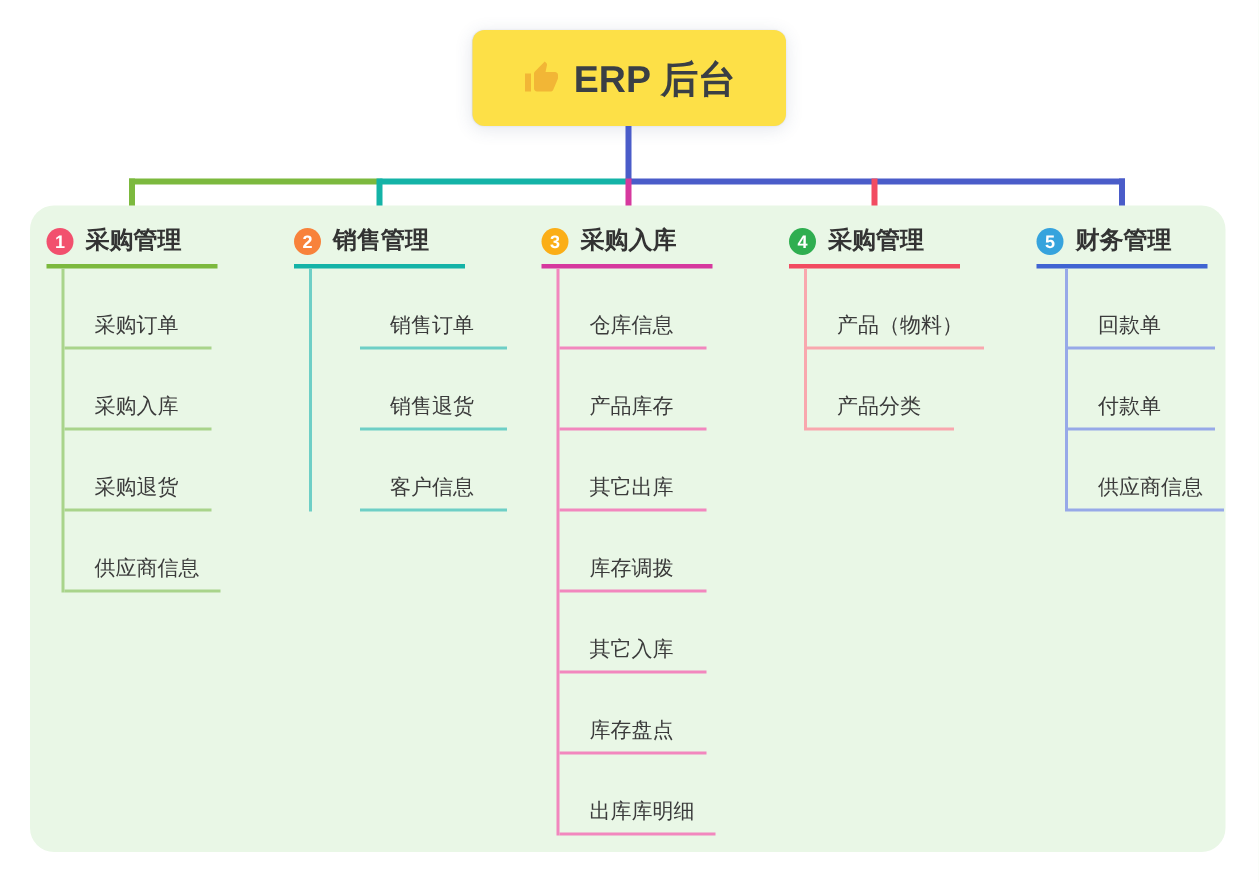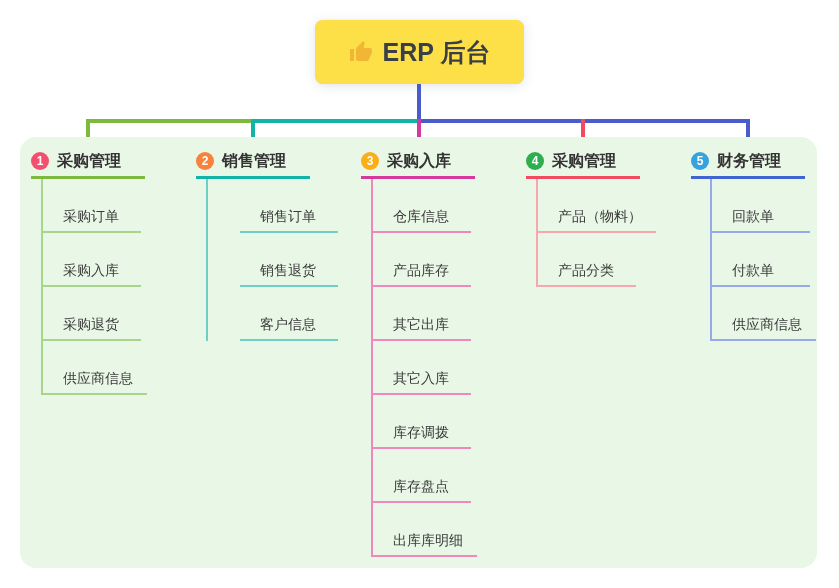--- a/index.html
+++ b/index.html
@@ -121,22 +121,22 @@
 
 <div class="branch b3">
   <div class="bhead">
     <span class="badge">3</span>
     <span>采购入库</span>
   </div>
   <div class="bbody">
     <div class="child">仓库信息</div>
     <div class="child">产品库存</div>
     <div class="child">其它出库</div>
+    <div class="child">库存调拨</div>
     <div class="child">其它入库</div>
-    <div class="child">库存调拨</div>
     <div class="child">库存盘点</div>
     <div class="child">出库库明细</div>
   </div>
 </div>
 
 <div class="branch b4">
   <div class="bhead">
     <span class="badge">4</span>
     <span>采购管理</span>
   </div>

